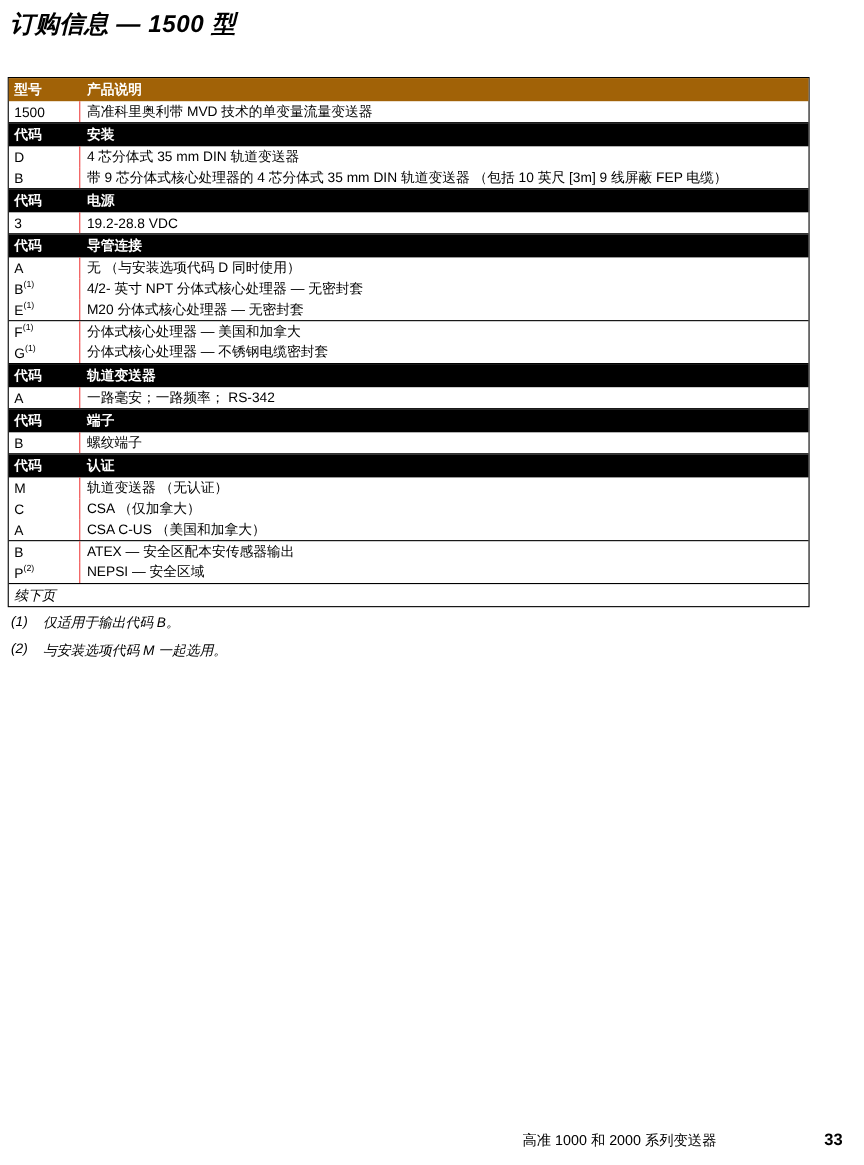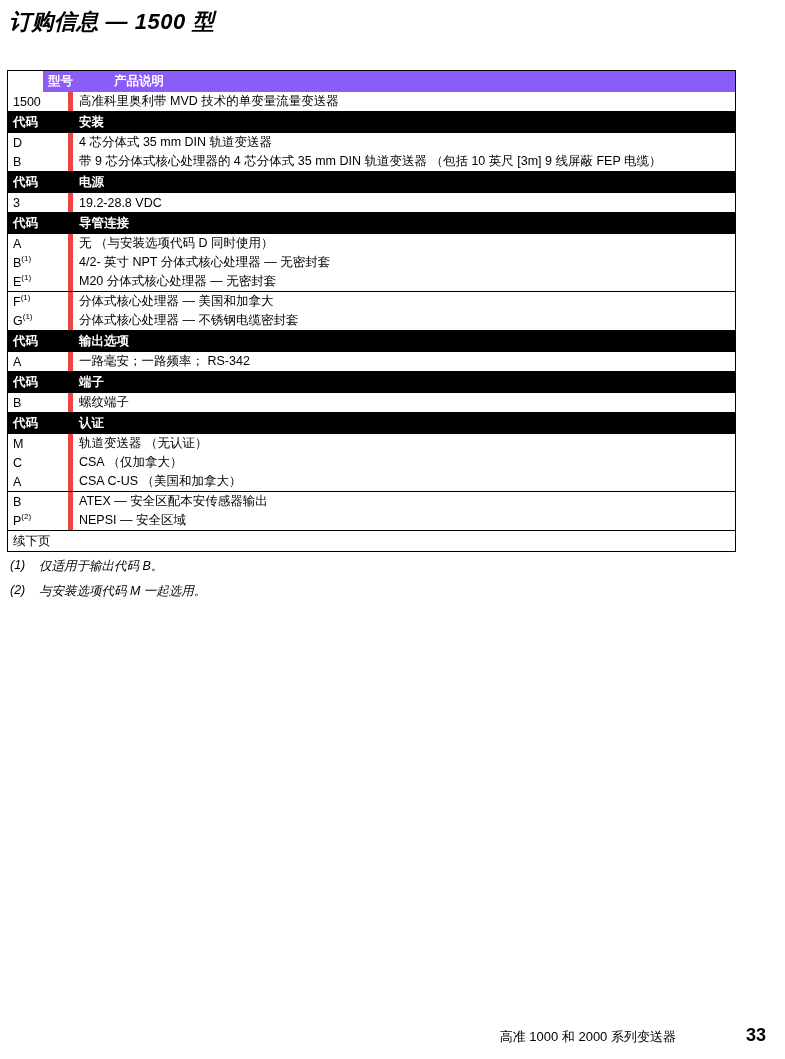--- a/index.html
+++ b/index.html
@@ -19,45 +19,45 @@
     font-size:12.5px;
   }
   .thead{
     display:flex;background:#000;color:#fff;
     font-weight:bold;height:21px;align-items:center;
   }
   .col1{flex:0 0 65px;width:65px;padding-left:5px;box-sizing:border-box;height:100%;display:flex;align-items:center;}
   .col2{flex:1;padding-left:6px;box-sizing:border-box;display:flex;align-items:center;height:100%;}
   .group{border-bottom:1px solid #000;}
   .trow{display:flex;height:19px;align-items:center;}
-  .trow .col1{border-right:5px solid #ef4444;}
+  .trow .col1{border-right:1px solid #ef4444;}
   .code-sup{font-size:8px;position:relative;top:-4px;line-height:0;}
-  .trow-full{display:flex;height:20px;align-items:center;padding-left:5px;}
+  .trow-full{display:flex;height:20px;align-items:center;padding-left:5px;font-style:italic;}
   .footnotes{
     position:absolute;left:10px;top:558px;
     font-style:italic;font-size:12.5px;
   }
   .footnote{display:flex;margin-bottom:8px;}
   .fn-marker{flex:0 0 29px;}
   .page-footer{
     position:absolute;right:19px;bottom:13px;
-    display:flex;align-items:baseline;gap:70px;
+    display:flex;align-items:baseline;gap:98px;
     font-size:13px;
   }
-  .pagenum{font-weight:bold;font-size:18px;}
+  .pagenum{font-weight:bold;font-size:15px;}
 </style>
 </head>
 <body>
 
 <div>
 
   <h1 class="page-title">订购信息 — 1500 型</h1>
 
   <div class="ordertable">
-      <div class="thead" style="background: #8b5cf6; color: rgb(255, 255, 255); margin-left: 35px;">
+      <div class="thead" style="background: #a16207; color: rgb(255, 255, 255);">
         <span class="col1">型号</span>
         <span class="col2">产品说明</span>
       </div>
       <div class="group">
         <div class="trow">
           <span class="col1">
             <span>1500</span>
           </span>
           <span class="col2">高准科里奥利带 MVD 技术的单变量流量变送器</span>
         </div>
@@ -129,21 +129,21 @@
         <div class="trow">
           <span class="col1">
             <span>G</span>
             <span class="code-sup">(1)</span>
           </span>
           <span class="col2">分体式核心处理器 — 不锈钢电缆密封套</span>
         </div>
       </div>
       <div class="thead" style="background: rgb(0, 0, 0); color: rgb(255, 255, 255);">
         <span class="col1">代码</span>
-        <span class="col2">输出选项</span>
+        <span class="col2">轨道变送器</span>
       </div>
       <div class="group">
         <div class="trow">
           <span class="col1">
             <span>A</span>
           </span>
           <span class="col2">一路毫安；一路频率； RS-342</span>
         </div>
       </div>
       <div class="thead" style="background: rgb(0, 0, 0); color: rgb(255, 255, 255);">

